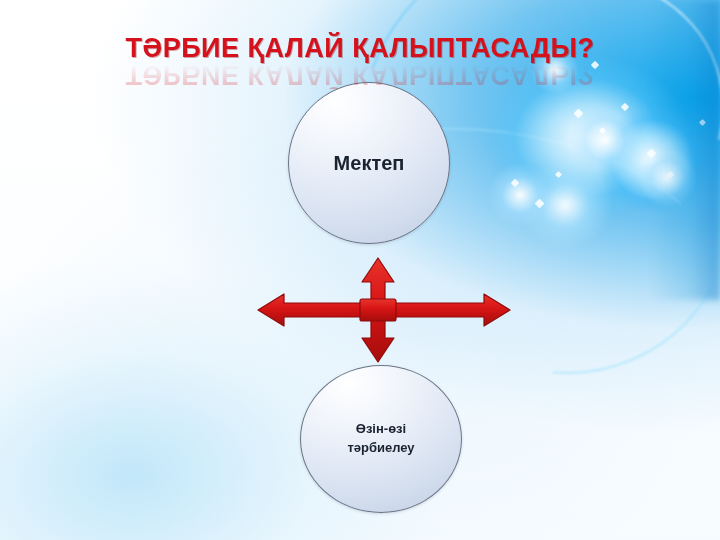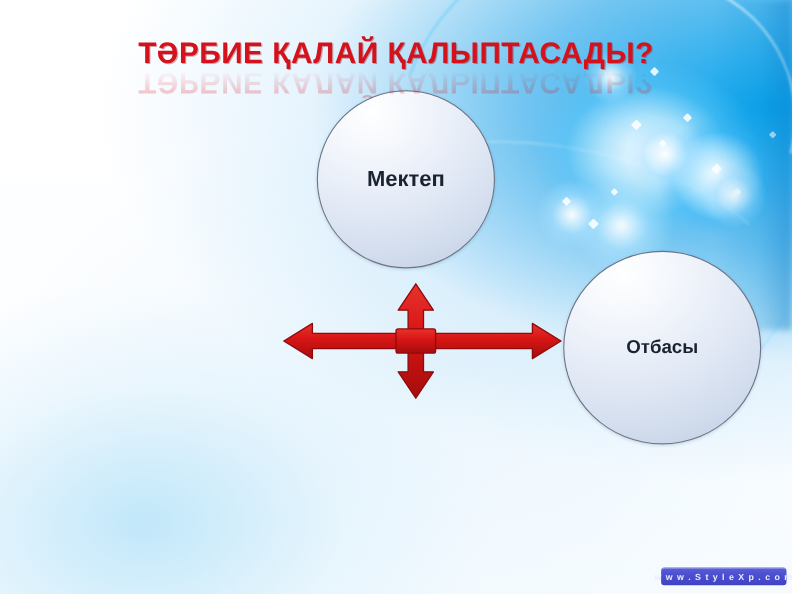--- a/index.html
+++ b/index.html
@@ -224,24 +224,25 @@
   <div class="title-wrap">
     <div class="title">ТӘРБИЕ ҚАЛАЙ ҚАЛЫПТАСАДЫ?</div>
     <div class="title-reflection">ТӘРБИЕ ҚАЛАЙ ҚАЛЫПТАСАДЫ?</div>
   </div>
 
   <div class="node" id="node-school">
     <span class="node-label">Мектеп</span>
   </div>
 
 
-  <div class="node" id="node-family">
-    <span class="node-label">Отбасы</span>
-  </div>
-
+
+  <div class="node" id="node-self">
+    <span class="node-label">Өзін-өзі
+тәрбиелеу</span>
+  </div>
 
   <div class="cross">
     <svg viewBox="0 0 268 116" xmlns="http://www.w3.org/2000/svg" aria-hidden="true">
       <defs>
         <linearGradient id="redShade" x1="0" y1="0" x2="0" y2="1">
           <stop offset="0%" stop-color="#e8332c"></stop>
           <stop offset="45%" stop-color="#d61414"></stop>
           <stop offset="100%" stop-color="#a60d0d"></stop>
         </linearGradient>
       </defs>
@@ -249,17 +250,14 @@
 
         <polygon points="8,58 34,42 34,51 234,51 234,42 260,58 234,74 234,65 34,65 34,74"></polygon>
 
         <polygon points="128,6 144,30 135,30 135,86 144,86 128,110 112,86 121,86 121,30 112,30"></polygon>
 
         <rect x="110" y="47" width="36" height="22" rx="2"></rect>
       </g>
     </svg>
   </div>
 
-  <div class="watermark">
-    <span class="watermark-text">w w w . S t y l e X p . c o m</span>
-  </div>
 
 </div>
 
 </body></html>

